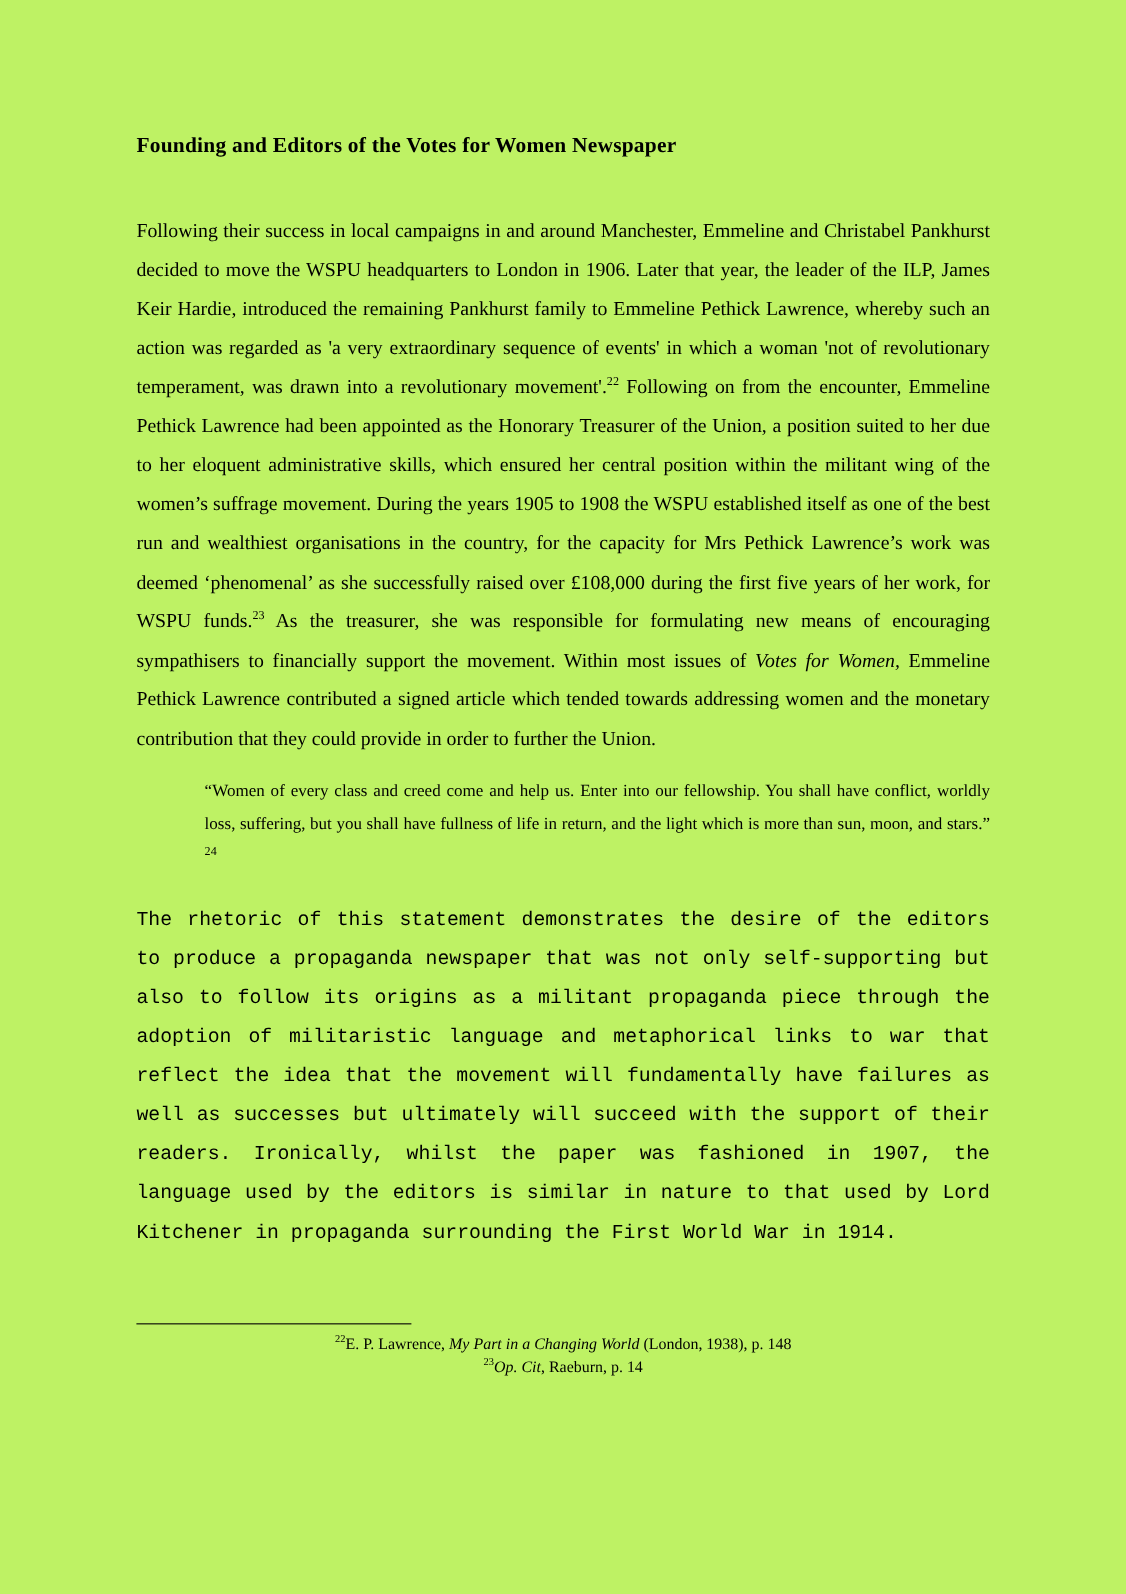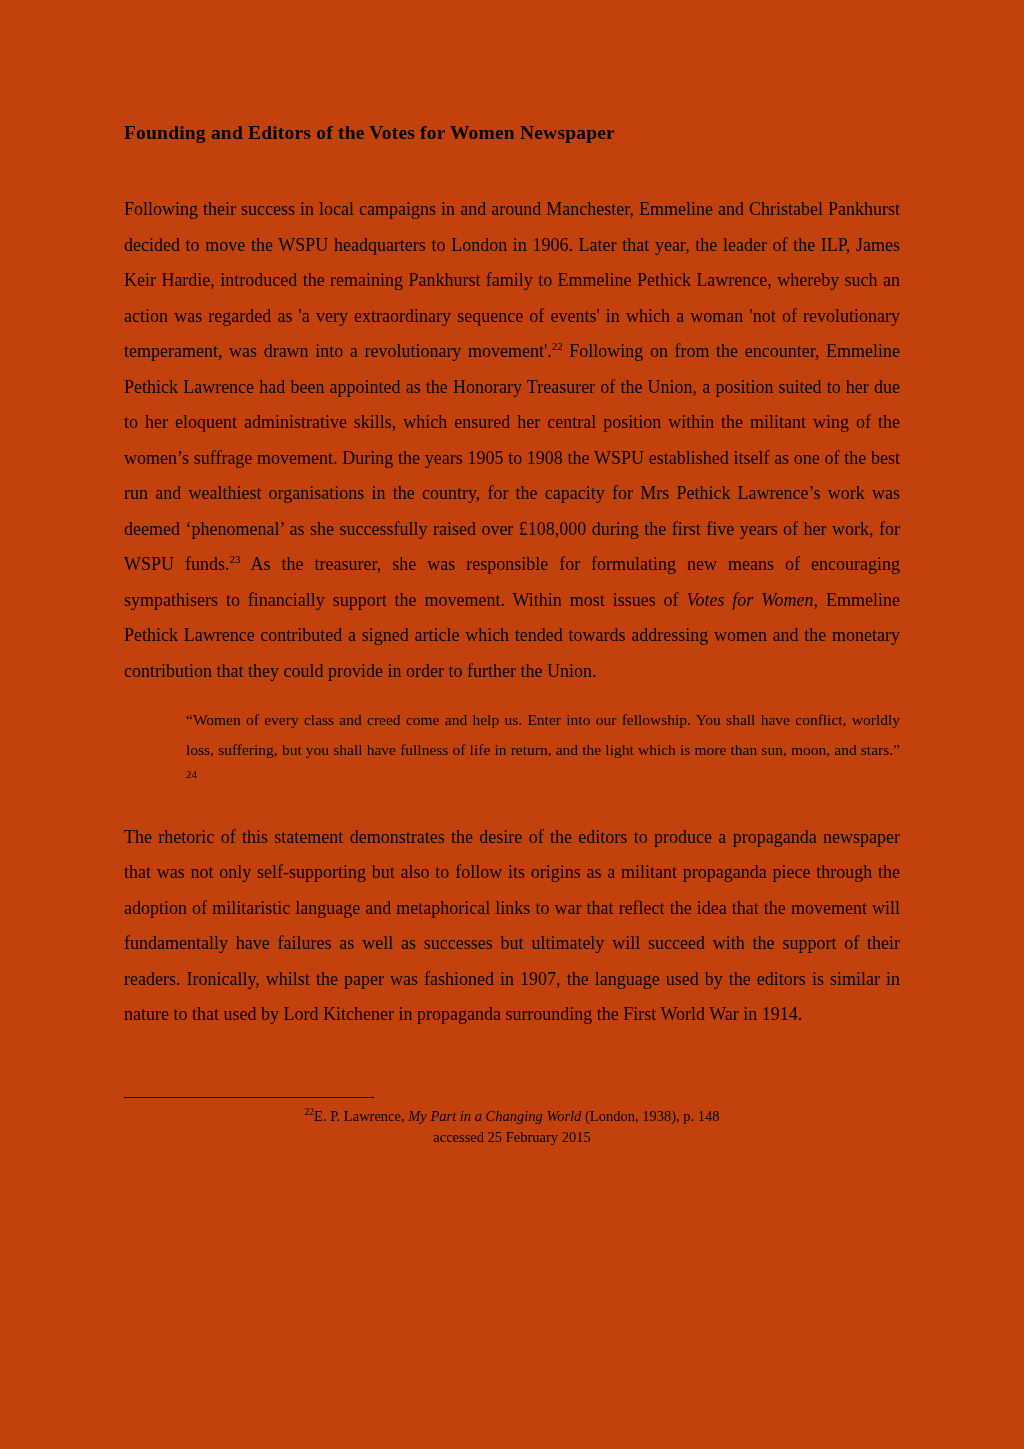--- a/index.html
+++ b/index.html
@@ -10,21 +10,21 @@
     position: relative;
     font-family: "Liberation Serif", "DejaVu Serif", serif;
     color: #000000;
     overflow: hidden;
   }
   .page {
     position: absolute;
     top: 0; left: 0;
     width: 1024px;
     height: 1449px;
-    background: #c2410c;
+    background: #bef264;
     padding: 120px 124px 0 124px;
   }
   .heading {
     font-size: 19.5px;
     line-height: 26px;
     font-weight: bold;
     letter-spacing: 0.2px;
     margin-bottom: 46px;
     text-align: left;
   }
@@ -41,20 +41,21 @@
   }
   .quote {
     margin: 16px 0 0 62px;
     font-size: 15.5px;
     line-height: 29.5px;
     text-align: justify;
     text-justify: inter-word;
   }
   .para-2 {
     margin-top: 26px;
+    font-family: Liberation Mono, monospace;
   }
   .italic { font-style: italic; margin-top: 46px; }
   .footnotes {
     margin-top: 64px;
     font-size: 14.5px;
     line-height: 21px;
   }
   .fn-rule {
     width: 250px;
     border-top: 1.5px solid #000000;
@@ -78,19 +79,19 @@
 
   <blockquote class="quote"><span>“Women of every class and creed come and help us. Enter into our fellowship. You shall have conflict, worldly loss, suffering, but you shall have fullness of life in return, and the light which is more than sun, moon, and stars.” </span><sup>24</sup></blockquote>
 
   <p class="body-para para-2">The rhetoric of this statement demonstrates the desire of the editors to produce a propaganda newspaper that was not only self-supporting but also to follow its origins as a militant propaganda piece through the adoption of militaristic language and metaphorical links to war that reflect the idea that the movement will fundamentally have failures as well as successes but ultimately will succeed with the support of their readers. Ironically, whilst the paper was fashioned in 1907, the language used by the editors is similar in nature to that used by Lord Kitchener in propaganda surrounding the First World War in 1914.</p>
 
   <div class="footnotes">
     <div class="fn-rule"></div>
 
     <div class="fn"><sup>22</sup><span>E. P. Lawrence, </span><span class="italic">My Part in a Changing World</span><span> (London, 1938), p. 148</span></div>
 
+    <div class="fn"><sup>23</sup><span class="italic">Op. Cit</span><span>, Raeburn, p. 14</span></div>
 
 
 
-    <div class="fn">accessed 25 February 2015</div>
   </div>
 
 </div>
 
 </body></html>

